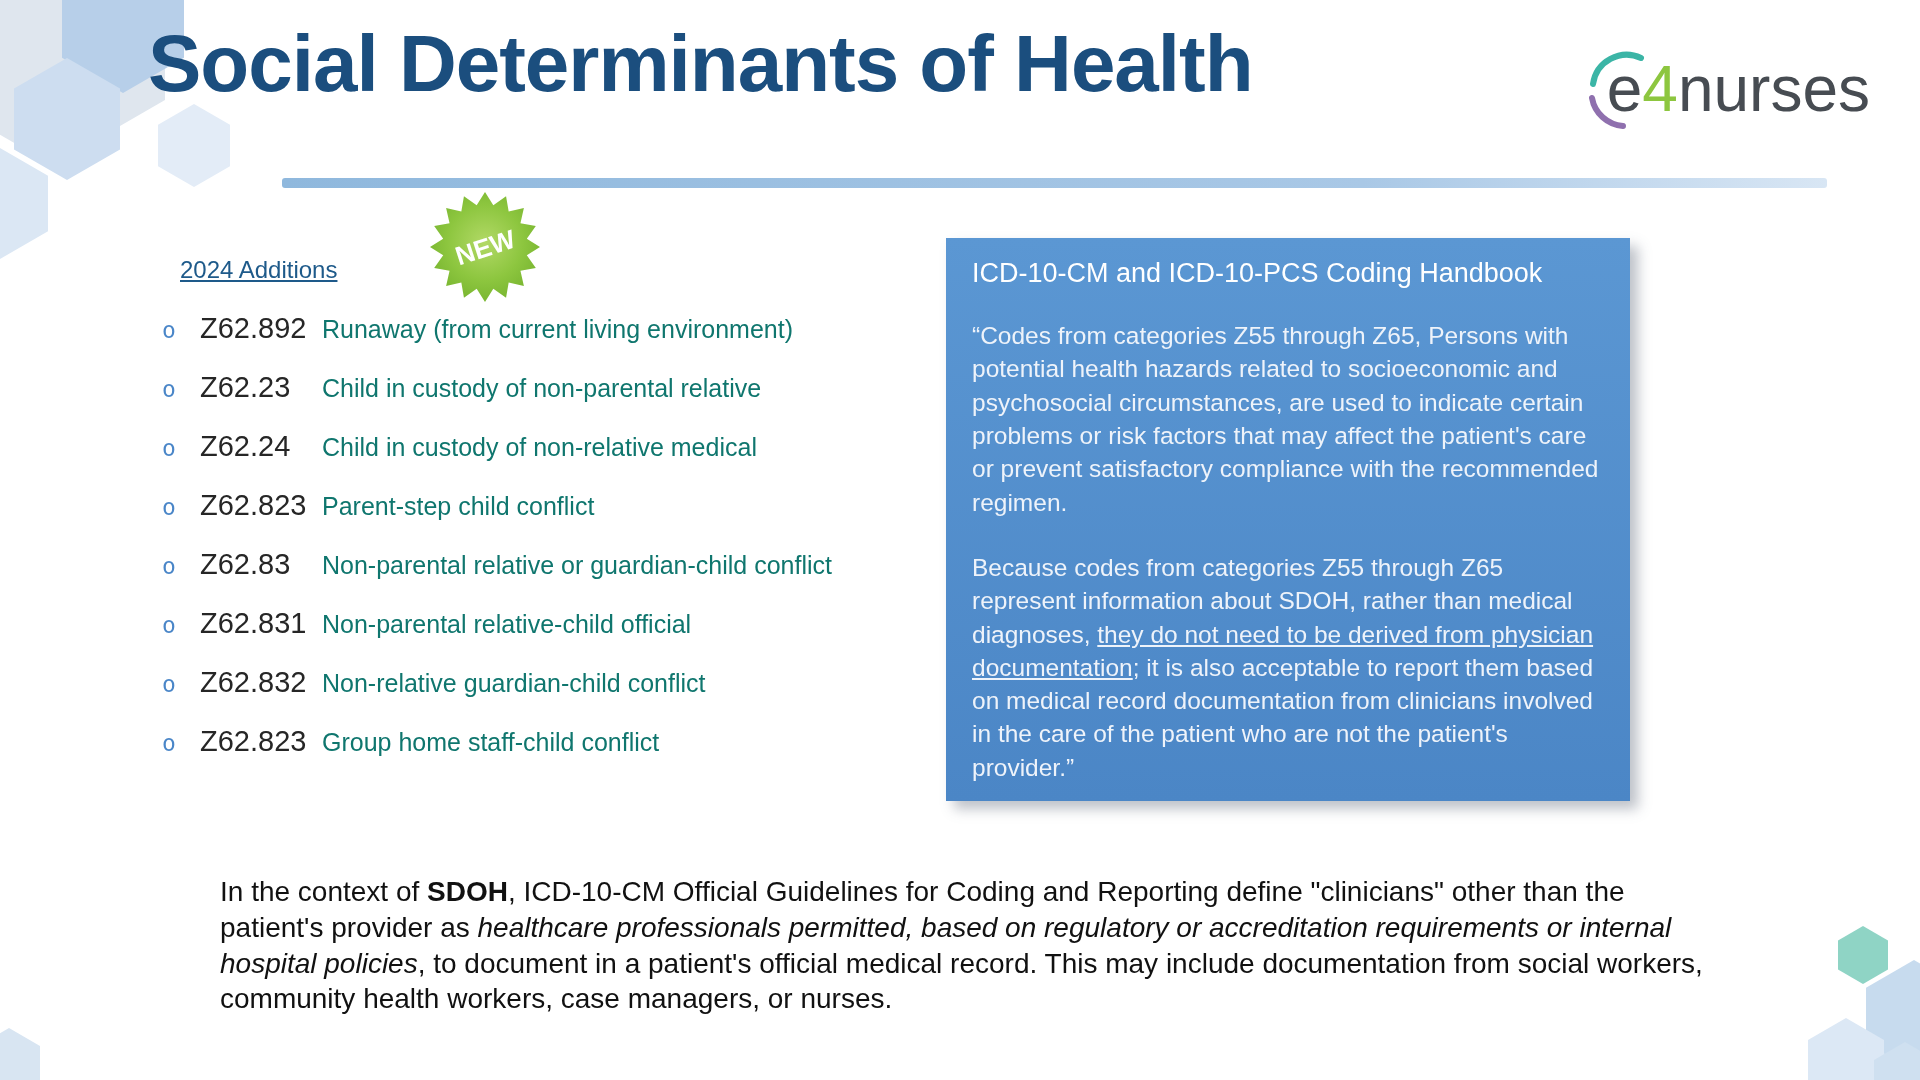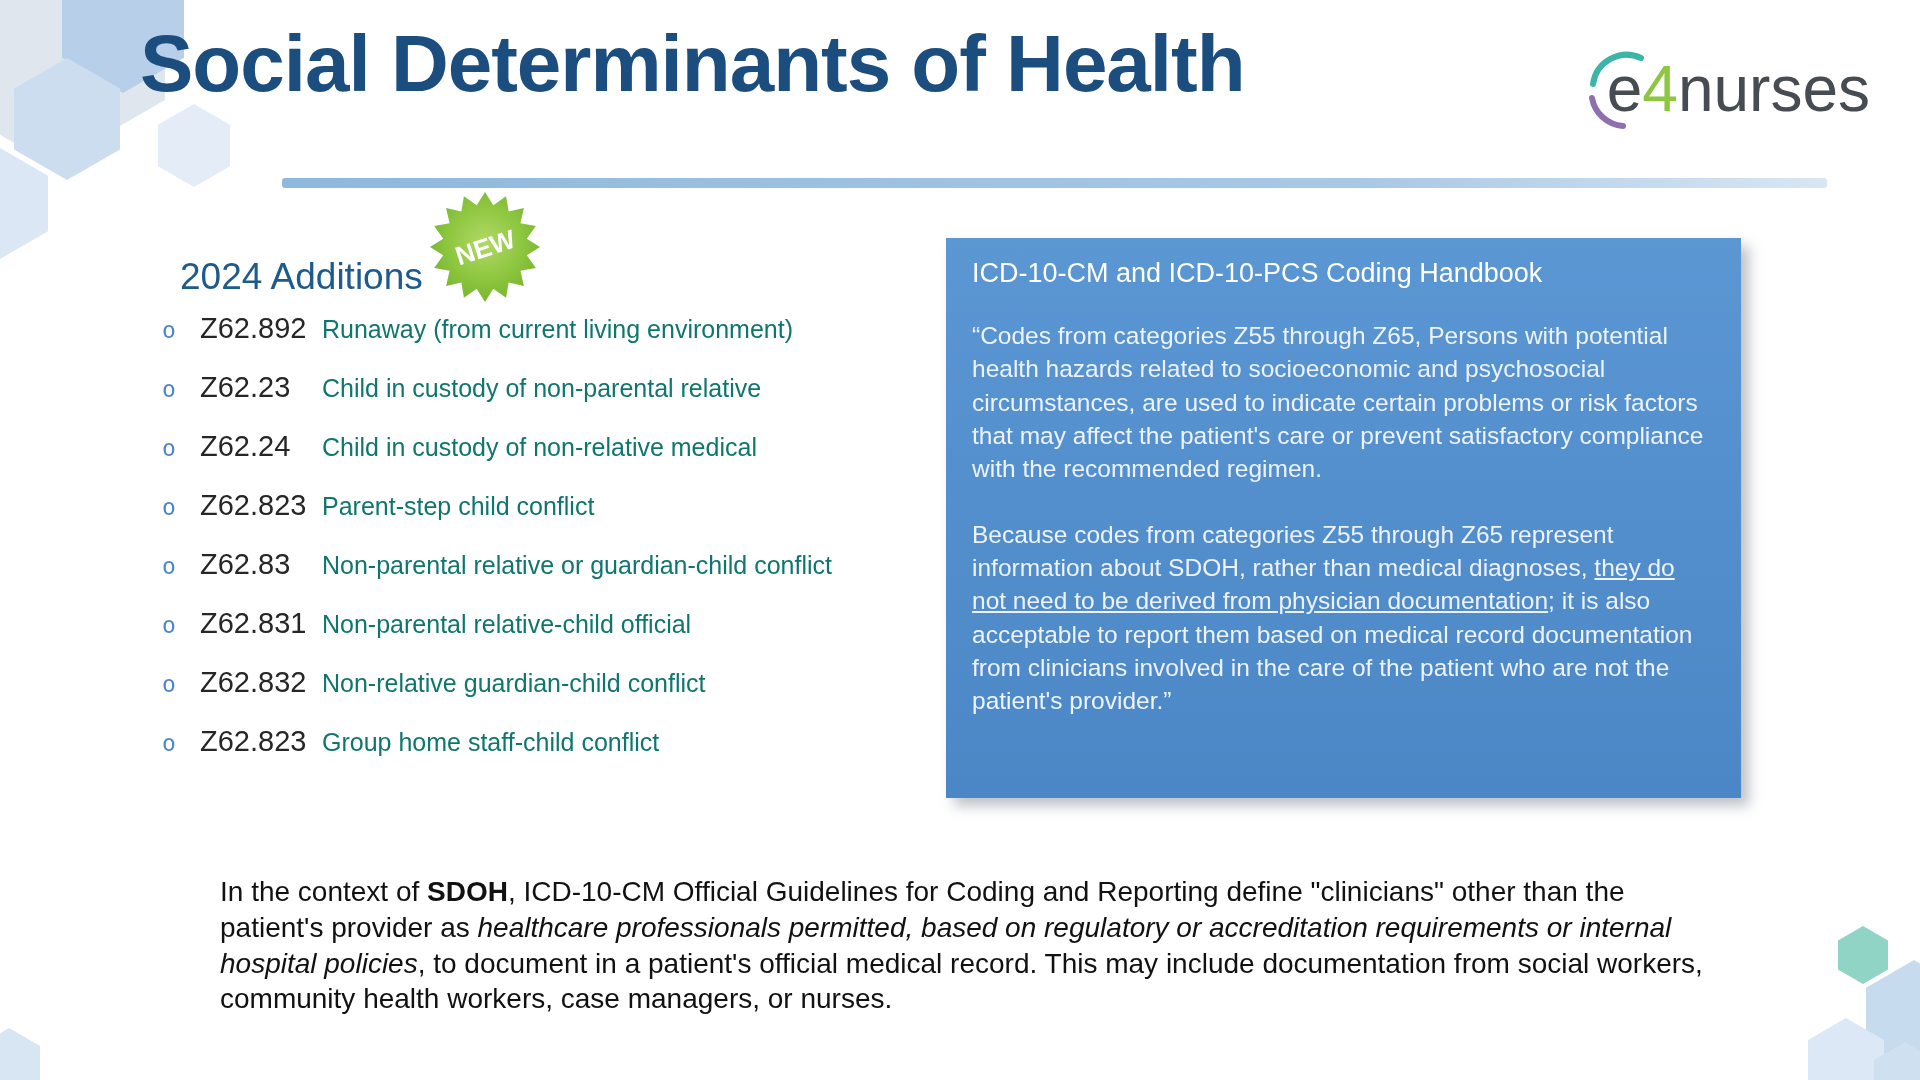--- a/index.html
+++ b/index.html
@@ -24,21 +24,21 @@
   .hex-e { left: -48px;  top: 148px;  width: 96px;  height: 111px; background: #dbe7f4; }
   .hex-f { left: -22px;  top: 1028px; width: 62px;  height: 72px;  background: #d8e5f2; }
   .hex-g { left: 1838px; top: 926px;  width: 50px;  height: 58px;  background: #8fd4c5; }
   .hex-h { left: 1866px; top: 960px;  width: 96px;  height: 111px; background: #c7dbee; }
   .hex-i { left: 1808px; top: 1018px; width: 76px;  height: 88px;  background: #dce8f5; }
   .hex-j { left: 1874px; top: 1042px; width: 62px;  height: 72px;  background: #cfe0f0; }
 
   
   .page-title {
     position: absolute;
-    left: 140px;
+    left: 148px;
     top: 18px;
     margin: 0;
     font-size: 80px;
     font-weight: bold;
     letter-spacing: -1px;
     color: #1b4e7e;
   }
   .title-rule {
     position: absolute;
     left: 282px;
@@ -60,22 +60,23 @@
     color: #474c52;
   }
   .logo svg { margin-right: -62px; position: relative; top: 2px; }
   .logo .logo-4 { color: #8dc63f; }
 
   
   .additions-heading {
     position: absolute;
     left: 180px;
     top: 256px;
-    font-size: 37px;
+    font-size: 24px;
     color: #1e5a8a;
+    text-decoration: underline;
   }
   .badge {
     position: absolute;
     left: 430px;
     top: 192px;
     width: 110px;
     height: 110px;
   }
 
   
@@ -106,24 +107,24 @@
   .code-item .desc {
     font-size: 25px;
     color: #0f766e;
   }
 
   
   .handbook {
     position: absolute;
     left: 946px;
     top: 238px;
-    width: 795px;
+    width: 684px;
     min-height: 560px;
     box-sizing: border-box;
-    padding: 20px 28px 25px 26px;
+    padding: 20px 28px 14px 26px;
     background: linear-gradient(180deg, #5b97d3 0%, #4b86c6 100%);
     box-shadow: 8px 8px 12px rgba(110, 120, 135, 0.45);
     color: #eef3fa;
   }
   .handbook-title {
     font-size: 27px;
     color: #ffffff;
     margin: 0 0 30px 0;
   }
   .handbook-p {

